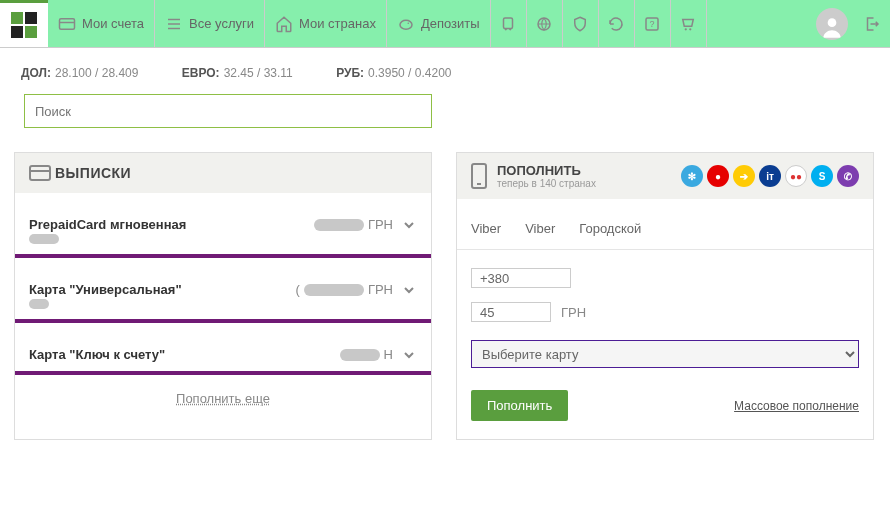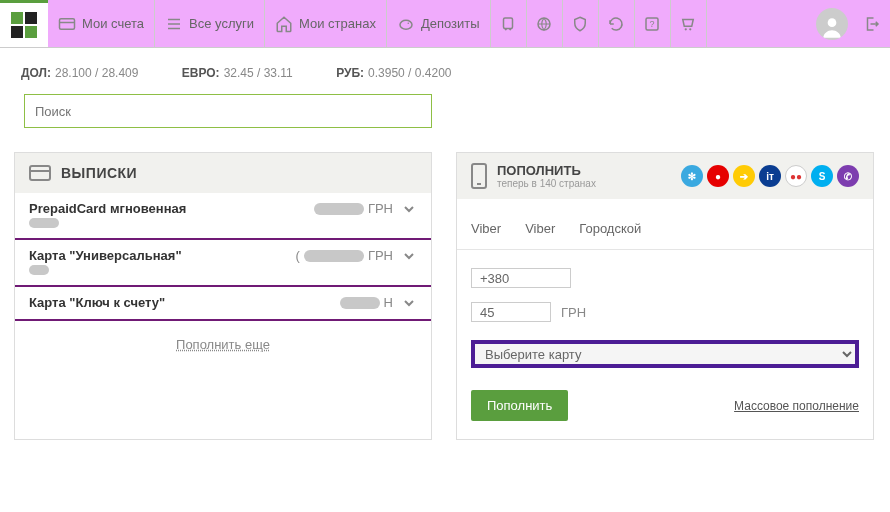--- a/index.html
+++ b/index.html
@@ -1,17 +1,17 @@
 <!DOCTYPE html>
 <html><head>
 <meta charset="utf-8">
 <style>
 * { box-sizing: border-box; margin: 0; padding: 0; }
 body { font-family: Arial, sans-serif; font-size: 13px; background: #fff; color: #4a4a4a; width: 890px; }
-.topbar { display: flex; align-items: stretch; background: #f0abfc; border-bottom: 1px solid #ccc; height: 48px; }
+.topbar { display: flex; align-items: stretch; background: #86efac; border-bottom: 1px solid #ccc; height: 48px; }
 .logo { width: 48px; background: #fff; display: flex; align-items: center; justify-content: center; border-top: 3px solid #5a9e3e; }
 .logo svg { width: 30px; height: 30px; }
 .nav-item { display: flex; align-items: center; padding: 0 10px; border-right: 1px solid #ccc; cursor: pointer; color: #666; gap: 6px; }
 .nav-icon { width: 18px; height: 18px; fill: #888; flex-shrink: 0; }
 .icon-group { display: flex; }
 .icon-btn { width: 36px; display: flex; align-items: center; justify-content: center; border-right: 1px solid #ccc; cursor: pointer; }
 .icon-btn svg { width: 18px; height: 18px; fill: #888; }
 .spacer { flex: 1; }
 .avatar { width: 32px; height: 32px; border-radius: 50%; background: #ccc; margin: 8px 6px; display: flex; align-items: flex-end; justify-content: center; overflow: hidden; }
 .avatar svg { width: 26px; height: 26px; fill: #fff; }
@@ -19,25 +19,25 @@
 .logout svg { width: 18px; height: 18px; fill: #888; }
 .rates { padding: 18px 21px 14px; font-size: 12px; color: #888; }
 .rates b { color: #555; font-weight: bold; margin-right: 4px; }
 .rates span { margin-right: 20px; }
 .search { margin: 0 24px 24px; }
 .search input { width: 408px; height: 34px; padding: 0 10px; border: 1px solid #8ebf45; font-size: 13px; color: #666; }
 .panels { display: flex; gap: 24px; padding: 0 14px 20px; }
 .panel { border: 1px solid #ddd; background: #fff; }
 .left-panel { width: 418px; }
 .right-panel { width: 418px; }
-.panel-head { background: #f1f1ee; padding: 12px 14px; display: flex; align-items: center; gap: 10px; }
+.panel-head { background: #f1f1ee; padding: 12px 14px; display: flex; align-items: center; gap: 4px; }
 .panel-head .title { font-weight: bold; font-size: 14px; color: #444; letter-spacing: 0.5px; }
 .card-icon { width: 22px; height: 16px; border: 2px solid #888; border-radius: 3px; position: relative; }
 .card-icon::after { content: ""; position: absolute; top: 3px; left: 0; right: 0; height: 2px; background: #888; }
-.acct { padding: 8px 14px; border-bottom: 2px solid #701a75; display: flex; align-items: flex-start; }
+.acct { padding: 8px 14px; border-bottom: 4px solid #701a75; display: flex; align-items: flex-start; margin-top: 16px; }
 .acct-name { flex: 1; }
 .acct-name .nm { font-weight: bold; color: #333; font-size: 13px; }
 .acct-name .sub { color: #bbb; font-size: 11px; margin-top: 2px; }
 .smudge { display: inline-block; background: #c8c8c8; border-radius: 6px; height: 10px; }
 .acct-bal { display: flex; align-items: center; gap: 4px; color: #888; font-size: 13px; }
 .chev { width: 16px; height: 16px; margin-left: 8px; }
 .chev svg { width: 16px; height: 16px; fill: #888; }
 .show-more { text-align: center; padding: 16px; color: #888; text-decoration: underline dotted; cursor: pointer; font-size: 13px; }
 .right-head { background: #f1f1ee; padding: 10px 14px; display: flex; align-items: center; gap: 10px; }
 .phone-icon { width: 16px; height: 26px; border: 2px solid #888; border-radius: 3px; position: relative; }
@@ -48,21 +48,21 @@
 .op-icons .op { width: 22px; height: 22px; border-radius: 50%; display: flex; align-items: center; justify-content: center; font-size: 10px; font-weight: bold; color: #fff; }
 .tabs { display: flex; padding: 0 14px; gap: 24px; border-bottom: 1px solid #e5e5e5; margin-top: 8px; }
 .tab { padding: 14px 0 10px; font-size: 13px; color: #666; cursor: pointer; border-bottom: 3px solid transparent; }
 .tab.active { font-weight: bold; color: #333; border-bottom-color: #5a9e3e; }
 .form { padding: 18px 14px; }
 .form input[type=text] { height: 20px; border: 1px solid #ccc; padding: 0 8px; font-size: 13px; color: #666; }
 .phone-input { width: 100px; margin-bottom: 14px; display: block; }
 .amt-row { display: flex; align-items: center; gap: 10px; margin-bottom: 18px; }
 .amt-row input { width: 80px; }
 .amt-row .cur { color: #888; font-size: 13px; }
-.card-select { width: 100%; height: 28px; border: 4px solid #4c1d95; background: #f5f5f5; font-size: 13px; color: #666; padding: 0 6px; margin-bottom: 22px; }
+.card-select { width: 100%; height: 28px; border: 1px solid #4c1d95; background: #f5f5f5; font-size: 13px; color: #666; padding: 0 6px; margin-bottom: 22px; }
 .form-footer { display: flex; justify-content: space-between; align-items: center; }
 .btn-primary { background: #5a9e3e; color: #fff; border: none; padding: 8px 16px; font-size: 13px; cursor: pointer; border-radius: 2px; }
 .mass-link { color: #555; text-decoration: underline; font-size: 12px; cursor: pointer; }
 </style>
 </head>
 <body>
 
 <div class="topbar">
   <div class="logo">
     <svg viewBox="0 0 30 30">

